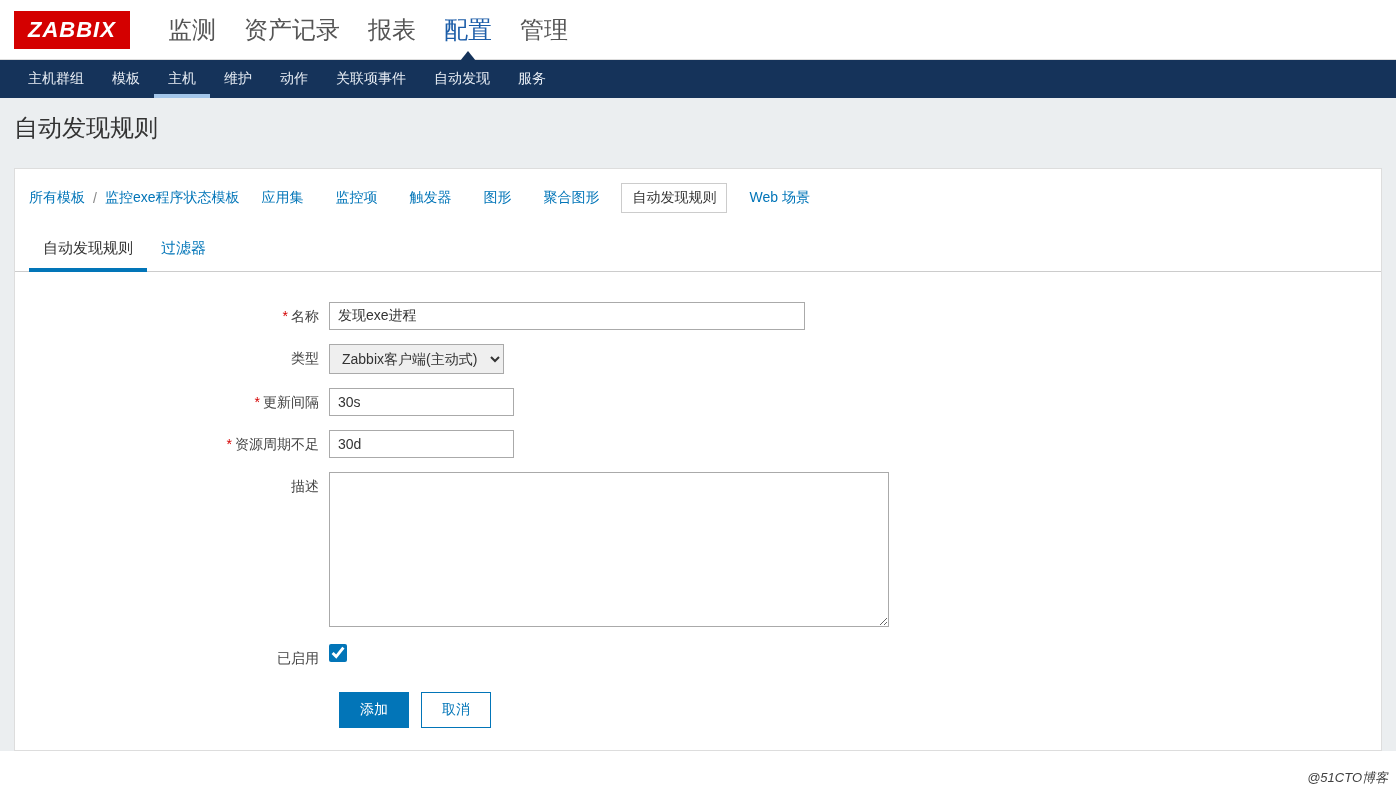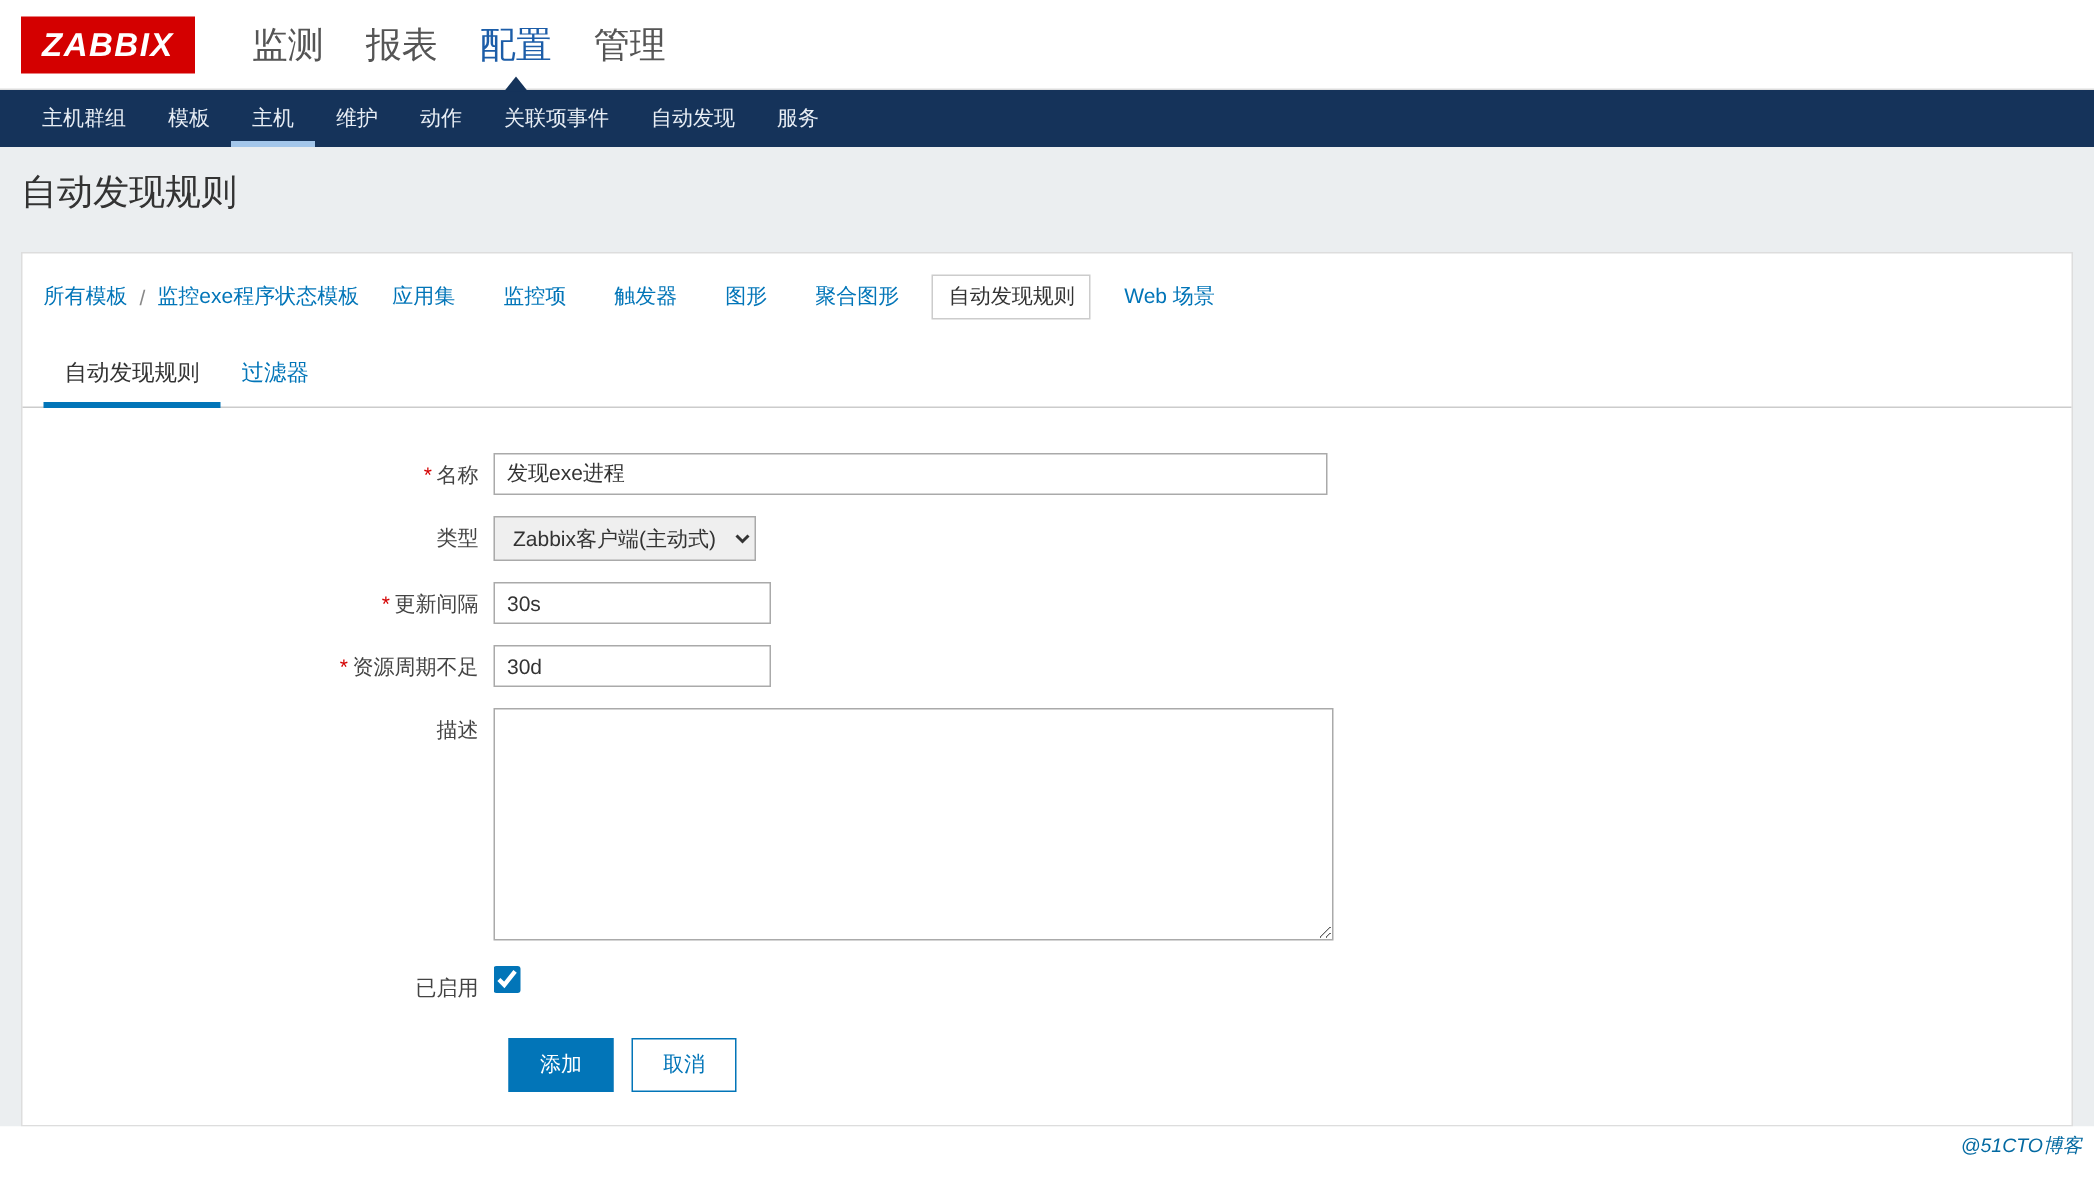--- a/index.html
+++ b/index.html
@@ -31,39 +31,40 @@
     .inner-tab.active { color: #333; border-bottom: 4px solid #0275b8; margin-bottom: -1px; }
 
     .form-area { padding: 30px 14px 0 14px; }
     .form-row { display: flex; align-items: flex-start; margin-bottom: 14px; }
     .form-label { width: 300px; text-align: right; padding-right: 10px; padding-top: 6px; font-size: 14px; color: #444; }
     .required { color: #d40000; margin-right: 3px; }
     .form-control { }
     .form-control input[type="text"], .form-control select, .form-control textarea {
       border: 1px solid #aaa; padding: 5px 8px; font-size: 14px; font-family: inherit; color: #333;
     }
-    .w-large { width: 556px; }
+    .w-large { width: 476px; }
     .w-med { width: 185px; }
     .w-sel { width: 175px; }
     .form-control textarea { width: 560px; height: 155px; resize: both; }
     .checkbox { width: 18px; height: 18px; accent-color: #0275b8; cursor: pointer; }
 
     .button-row { display: flex; gap: 12px; margin-left: 310px; margin-top: 24px; }
     .btn { padding: 8px 20px; border: 1px solid; font-size: 14px; cursor: pointer; }
     .btn-primary { background: #0275b8; border-color: #0275b8; color: #ffffff; }
     .btn-secondary { background: #fff; border-color: #0275b8; color: #0275b8; }
 
-    .watermark { position: fixed; right: 8px; bottom: 20px; color: #0369a1; font-size: 13px; font-style: italic; }
+    .watermark { position: fixed; right: 8px; bottom: 6px; color: #404040; font-size: 13px; font-style: italic; }
   </style>
 </head>
 <body>
 
 <div class="top-nav">
   <div class="logo">ZABBIX</div>
   <div class="top-nav-item">监测</div>
+  <div class="top-nav-item">资产记录</div>
   <div class="top-nav-item">报表</div>
   <div class="top-nav-item active">配置</div>
   <div class="top-nav-item">管理</div>
 </div>
 
 <div class="sub-nav">
   <div class="sub-nav-item">主机群组</div>
   <div class="sub-nav-item">模板</div>
   <div class="sub-nav-item active">主机</div>
   <div class="sub-nav-item">维护</div>

